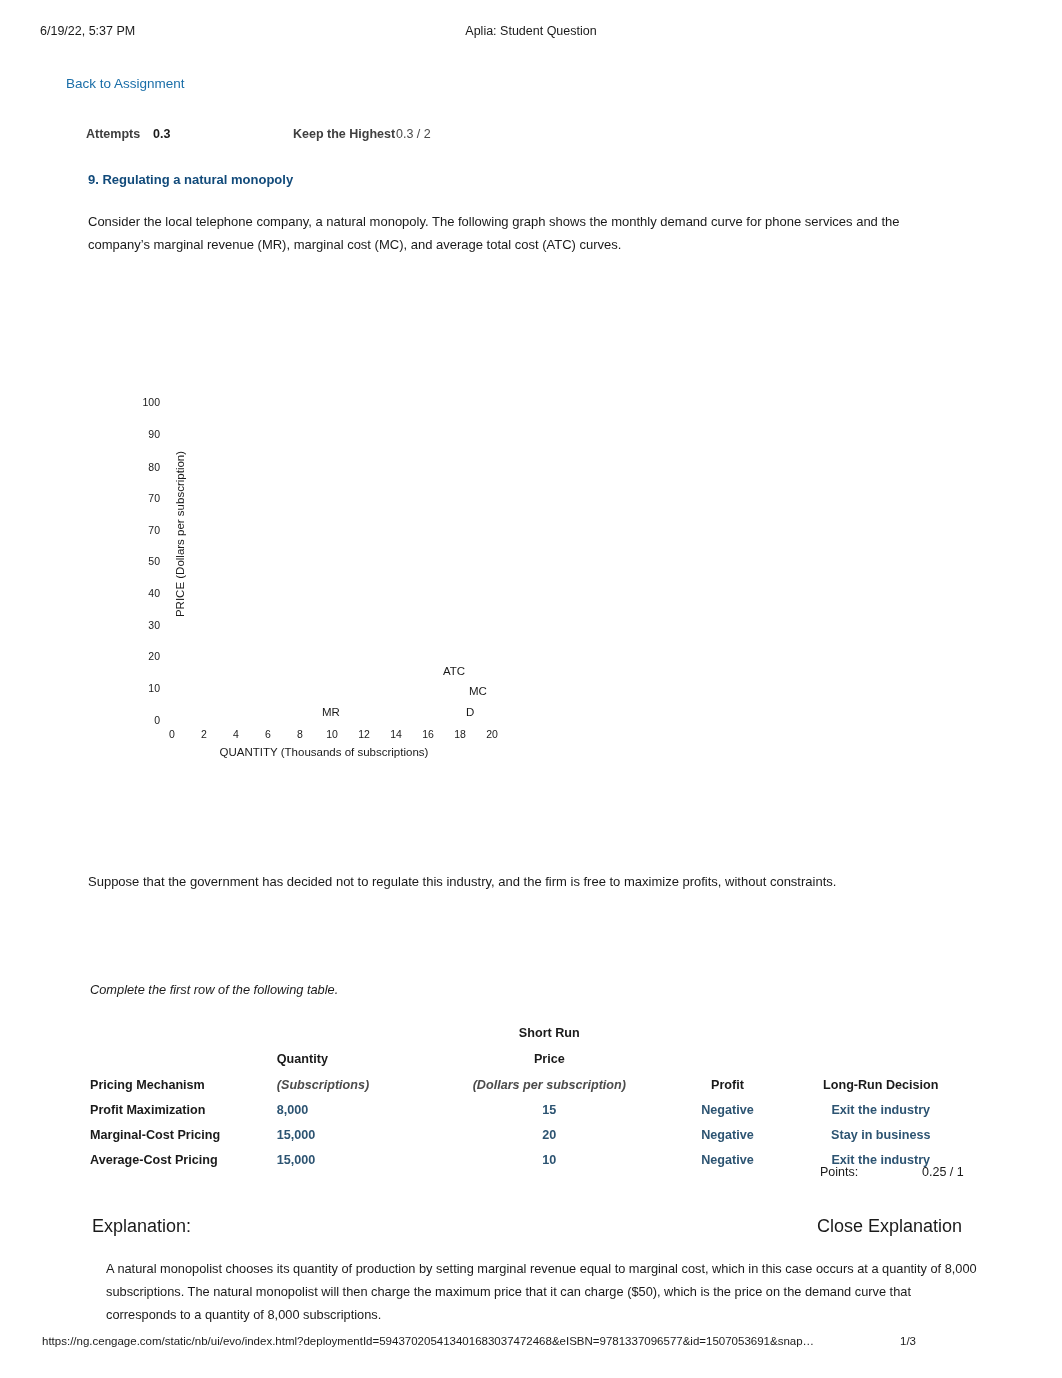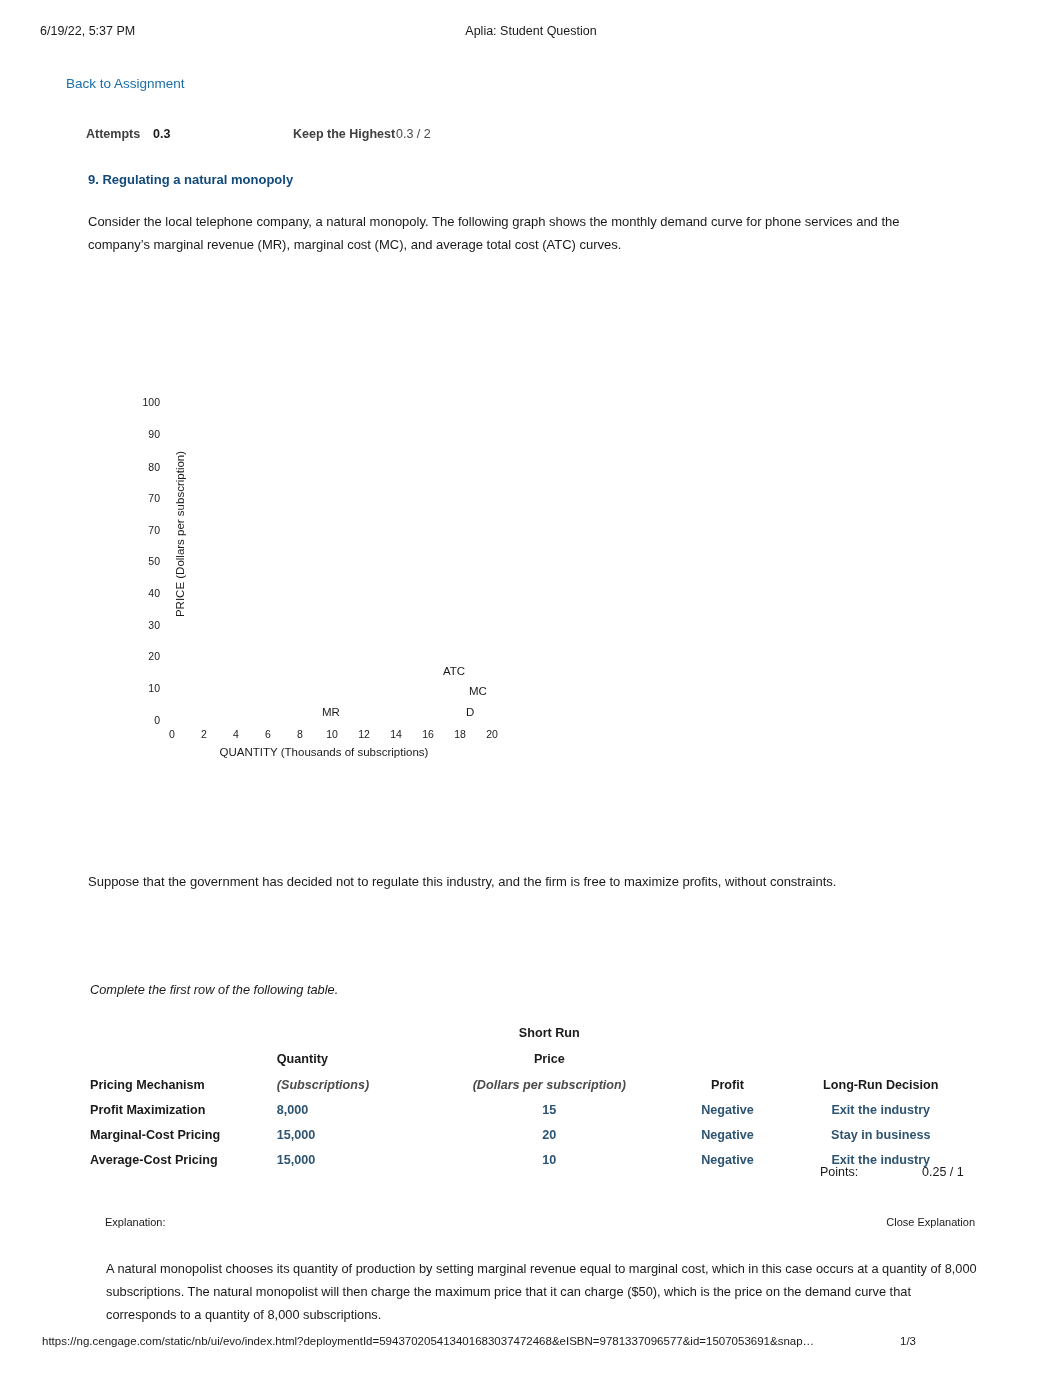--- a/index.html
+++ b/index.html
@@ -234,25 +234,25 @@
     width: 300px;
     height: 18px;
     font-size: 12.5px;
     color: #1a1a1a;
   }
   .points-row .pt-label { position: absolute; left: 120px; top: 0; }
   .points-row .pt-value { position: absolute; left: 222px; top: 0; }
 
   .expl-head {
     position: absolute;
-    left: 105px;
+    left: 92px;
     top: 1216px;
     width: 870px;
     height: 20px;
-    font-size: 11px;
+    font-size: 18px;
   }
   .expl-head .eh-left  { position: absolute; left: 0; top: 0; color: #1a1a1a; }
   .expl-head .eh-right { position: absolute; right: 0; top: 0; color: #1a1a1a; cursor: pointer; }
 
   .expl-body {
     position: absolute;
     left: 106px;
     top: 1257px;
     width: 876px;
     font-size: 12.8px;

